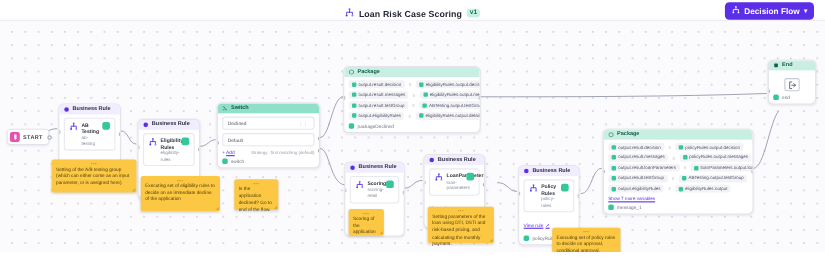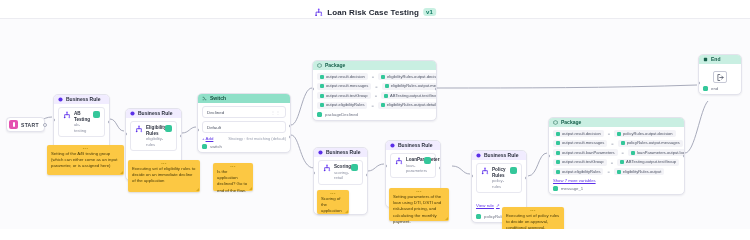--- a/index.html
+++ b/index.html
@@ -153,24 +153,36 @@
   <div class="topbar">
     <div class="title-wrap">
       <span>
         <svg width="9" height="9" viewBox="0 0 24 24" fill="none" stroke="#5b2fe8" stroke-width="2.2" stroke-linecap="round">
           <circle cx="12" cy="4" r="2.4" fill="#7c4dff" stroke="none"></circle>
           <circle cx="5" cy="19" r="2.4" fill="#5b2fe8" stroke="none"></circle>
           <circle cx="19" cy="19" r="2.4" fill="#9b7bff" stroke="none"></circle>
           <path d="M12 7v4M12 11H5v5M12 11h7v5"></path>
         </svg>
       </span>
-      <span class="title-text">Loan Risk Case Testing</span>
+      <span class="title-text">Loan Risk Case Scoring</span>
       <span class="ver-badge">v1</span>
     </div>
 
+    <button class="flow-btn">
+      <span>
+        <svg width="8" height="8" viewBox="0 0 24 24" fill="none" stroke="#fff" stroke-width="2.2" stroke-linecap="round">
+          <circle cx="12" cy="4" r="2.4" fill="#fff" stroke="none"></circle>
+          <circle cx="5" cy="19" r="2.4" fill="#fff" stroke="none"></circle>
+          <circle cx="19" cy="19" r="2.4" fill="#fff" stroke="none"></circle>
+          <path d="M12 7v4M12 11H5v5M12 11h7v5"></path>
+        </svg>
+      </span>
+      <span>Decision Flow</span>
+      <span class="chev">▾</span>
+    </button>
   </div>
 
   <div class="canvas">
 
     <svg class="edges">
       <g fill="none" stroke="#9ea2b3" stroke-width="0.9">
 
         <path d="M31,105 C40,105 42,98 52,98"></path>
 
         <path d="M110,100 C117,100 117,112 124,112"></path>

